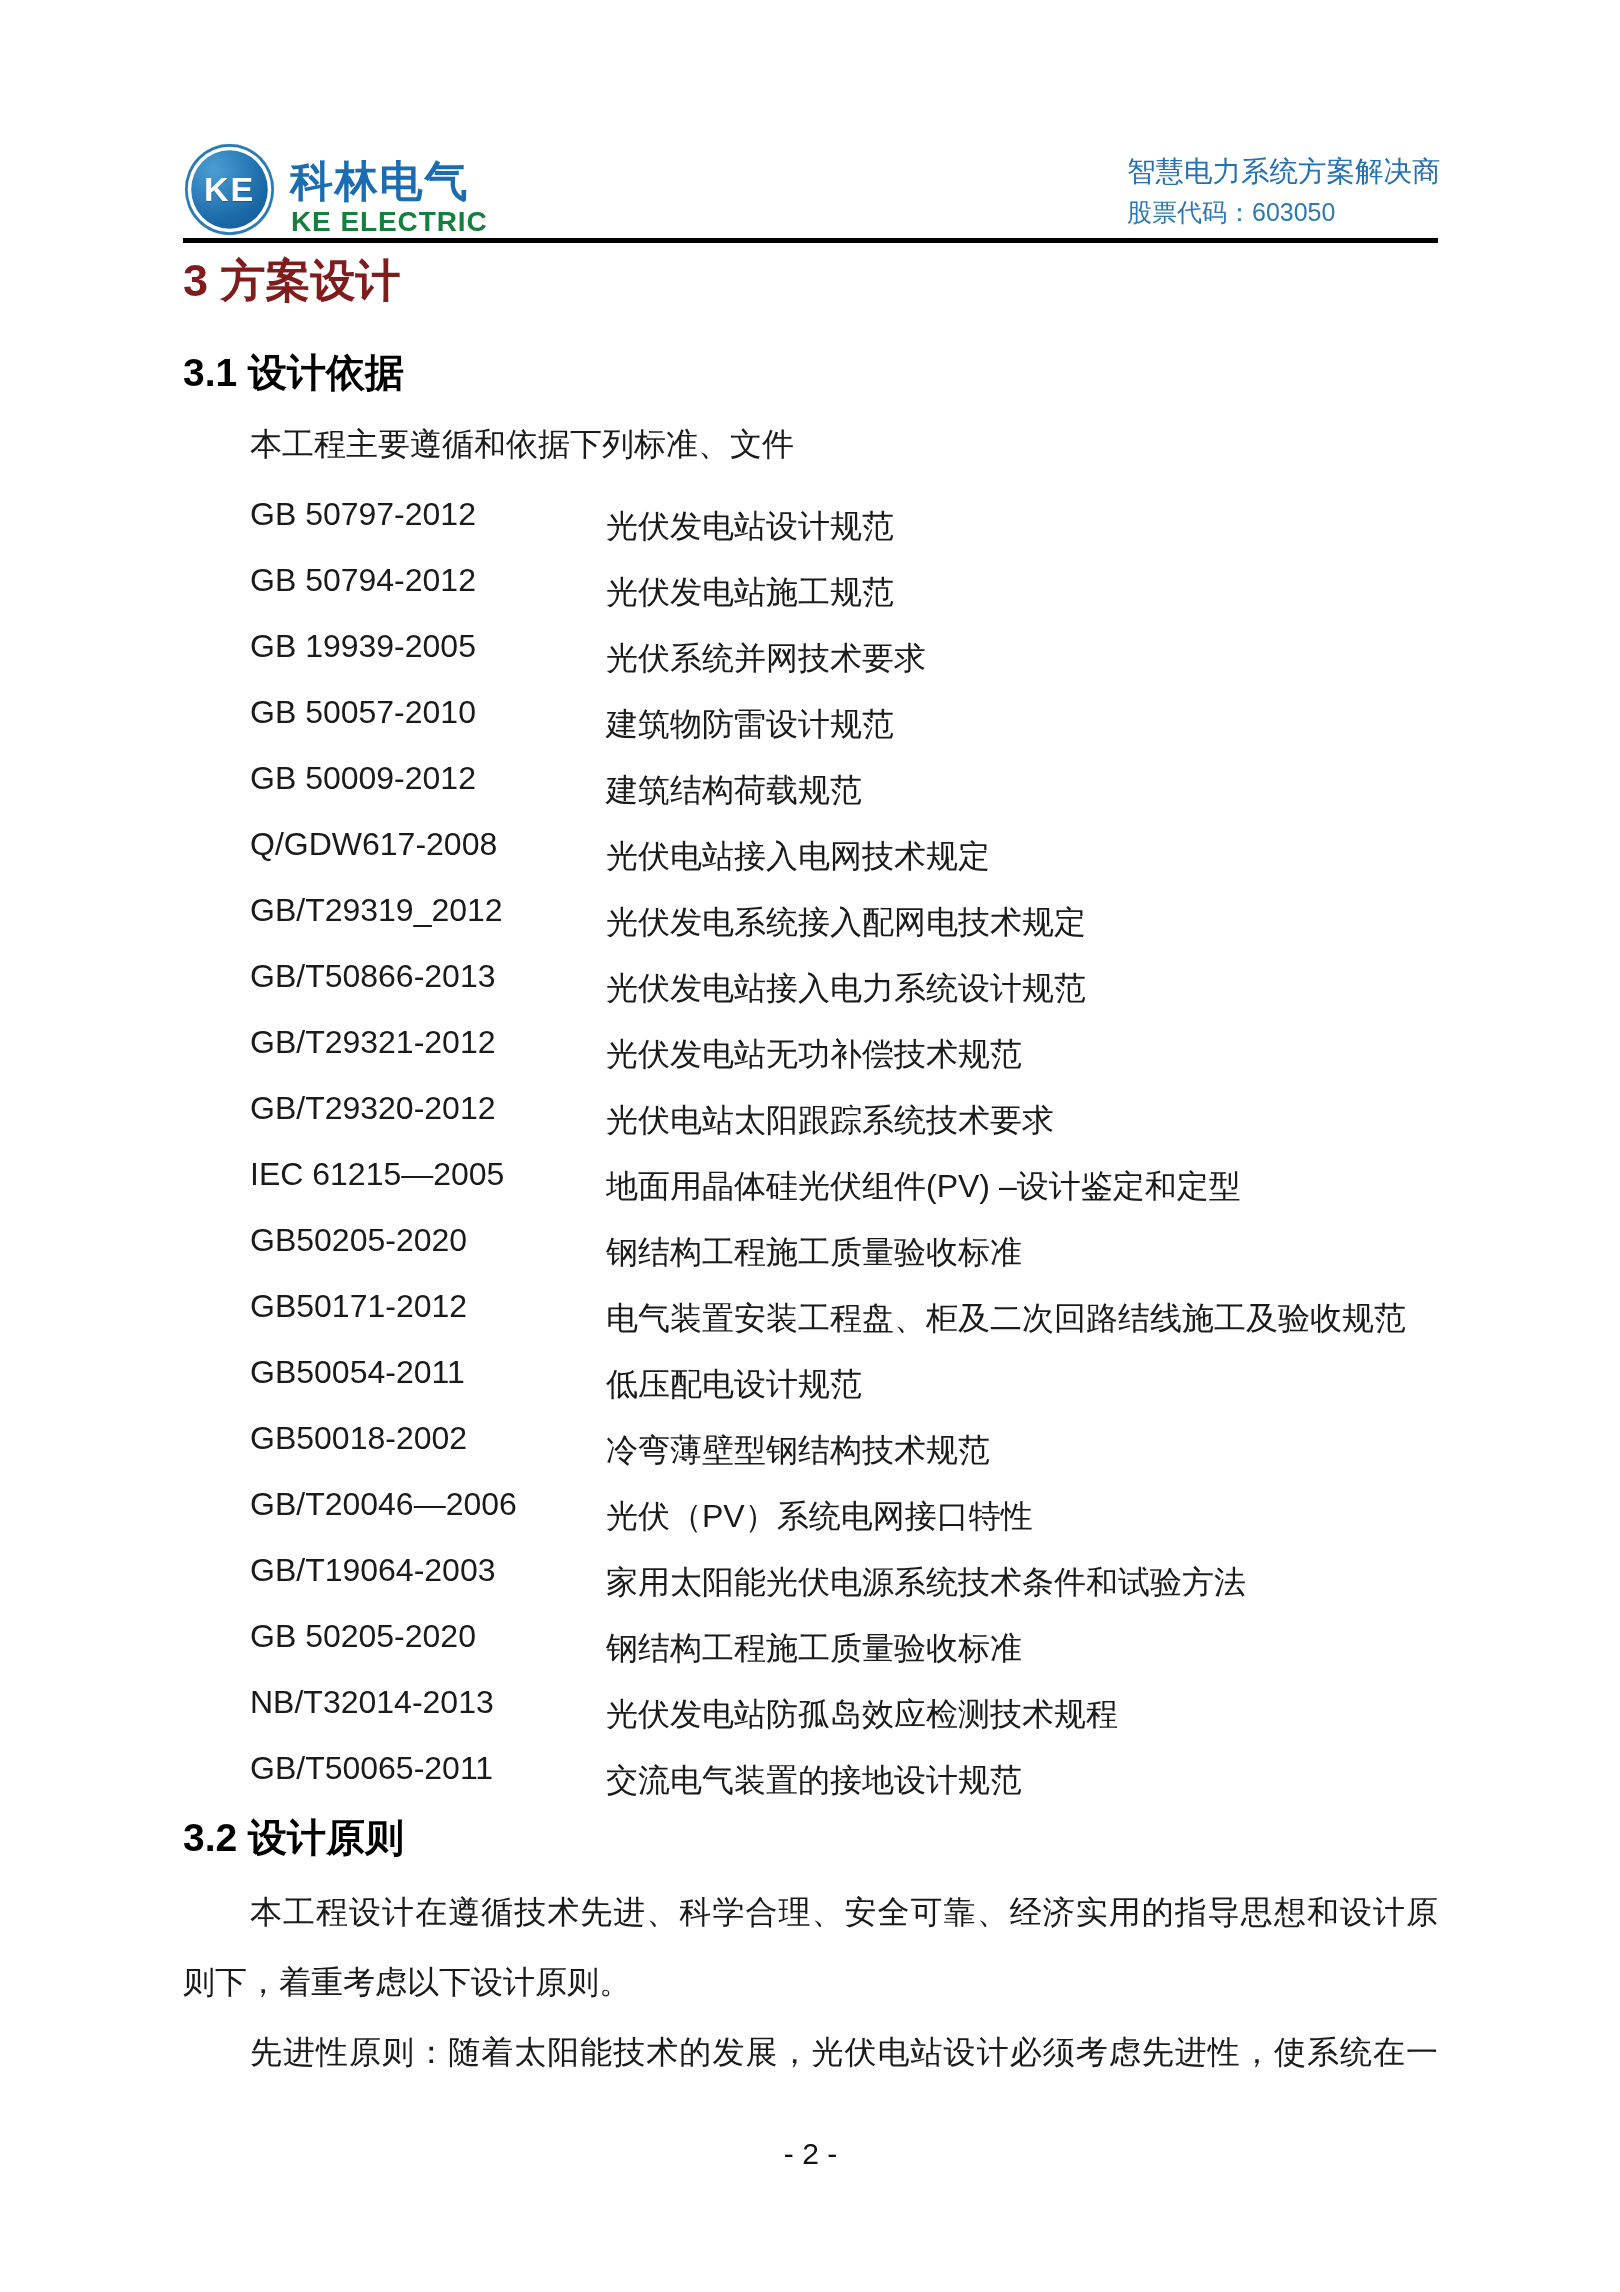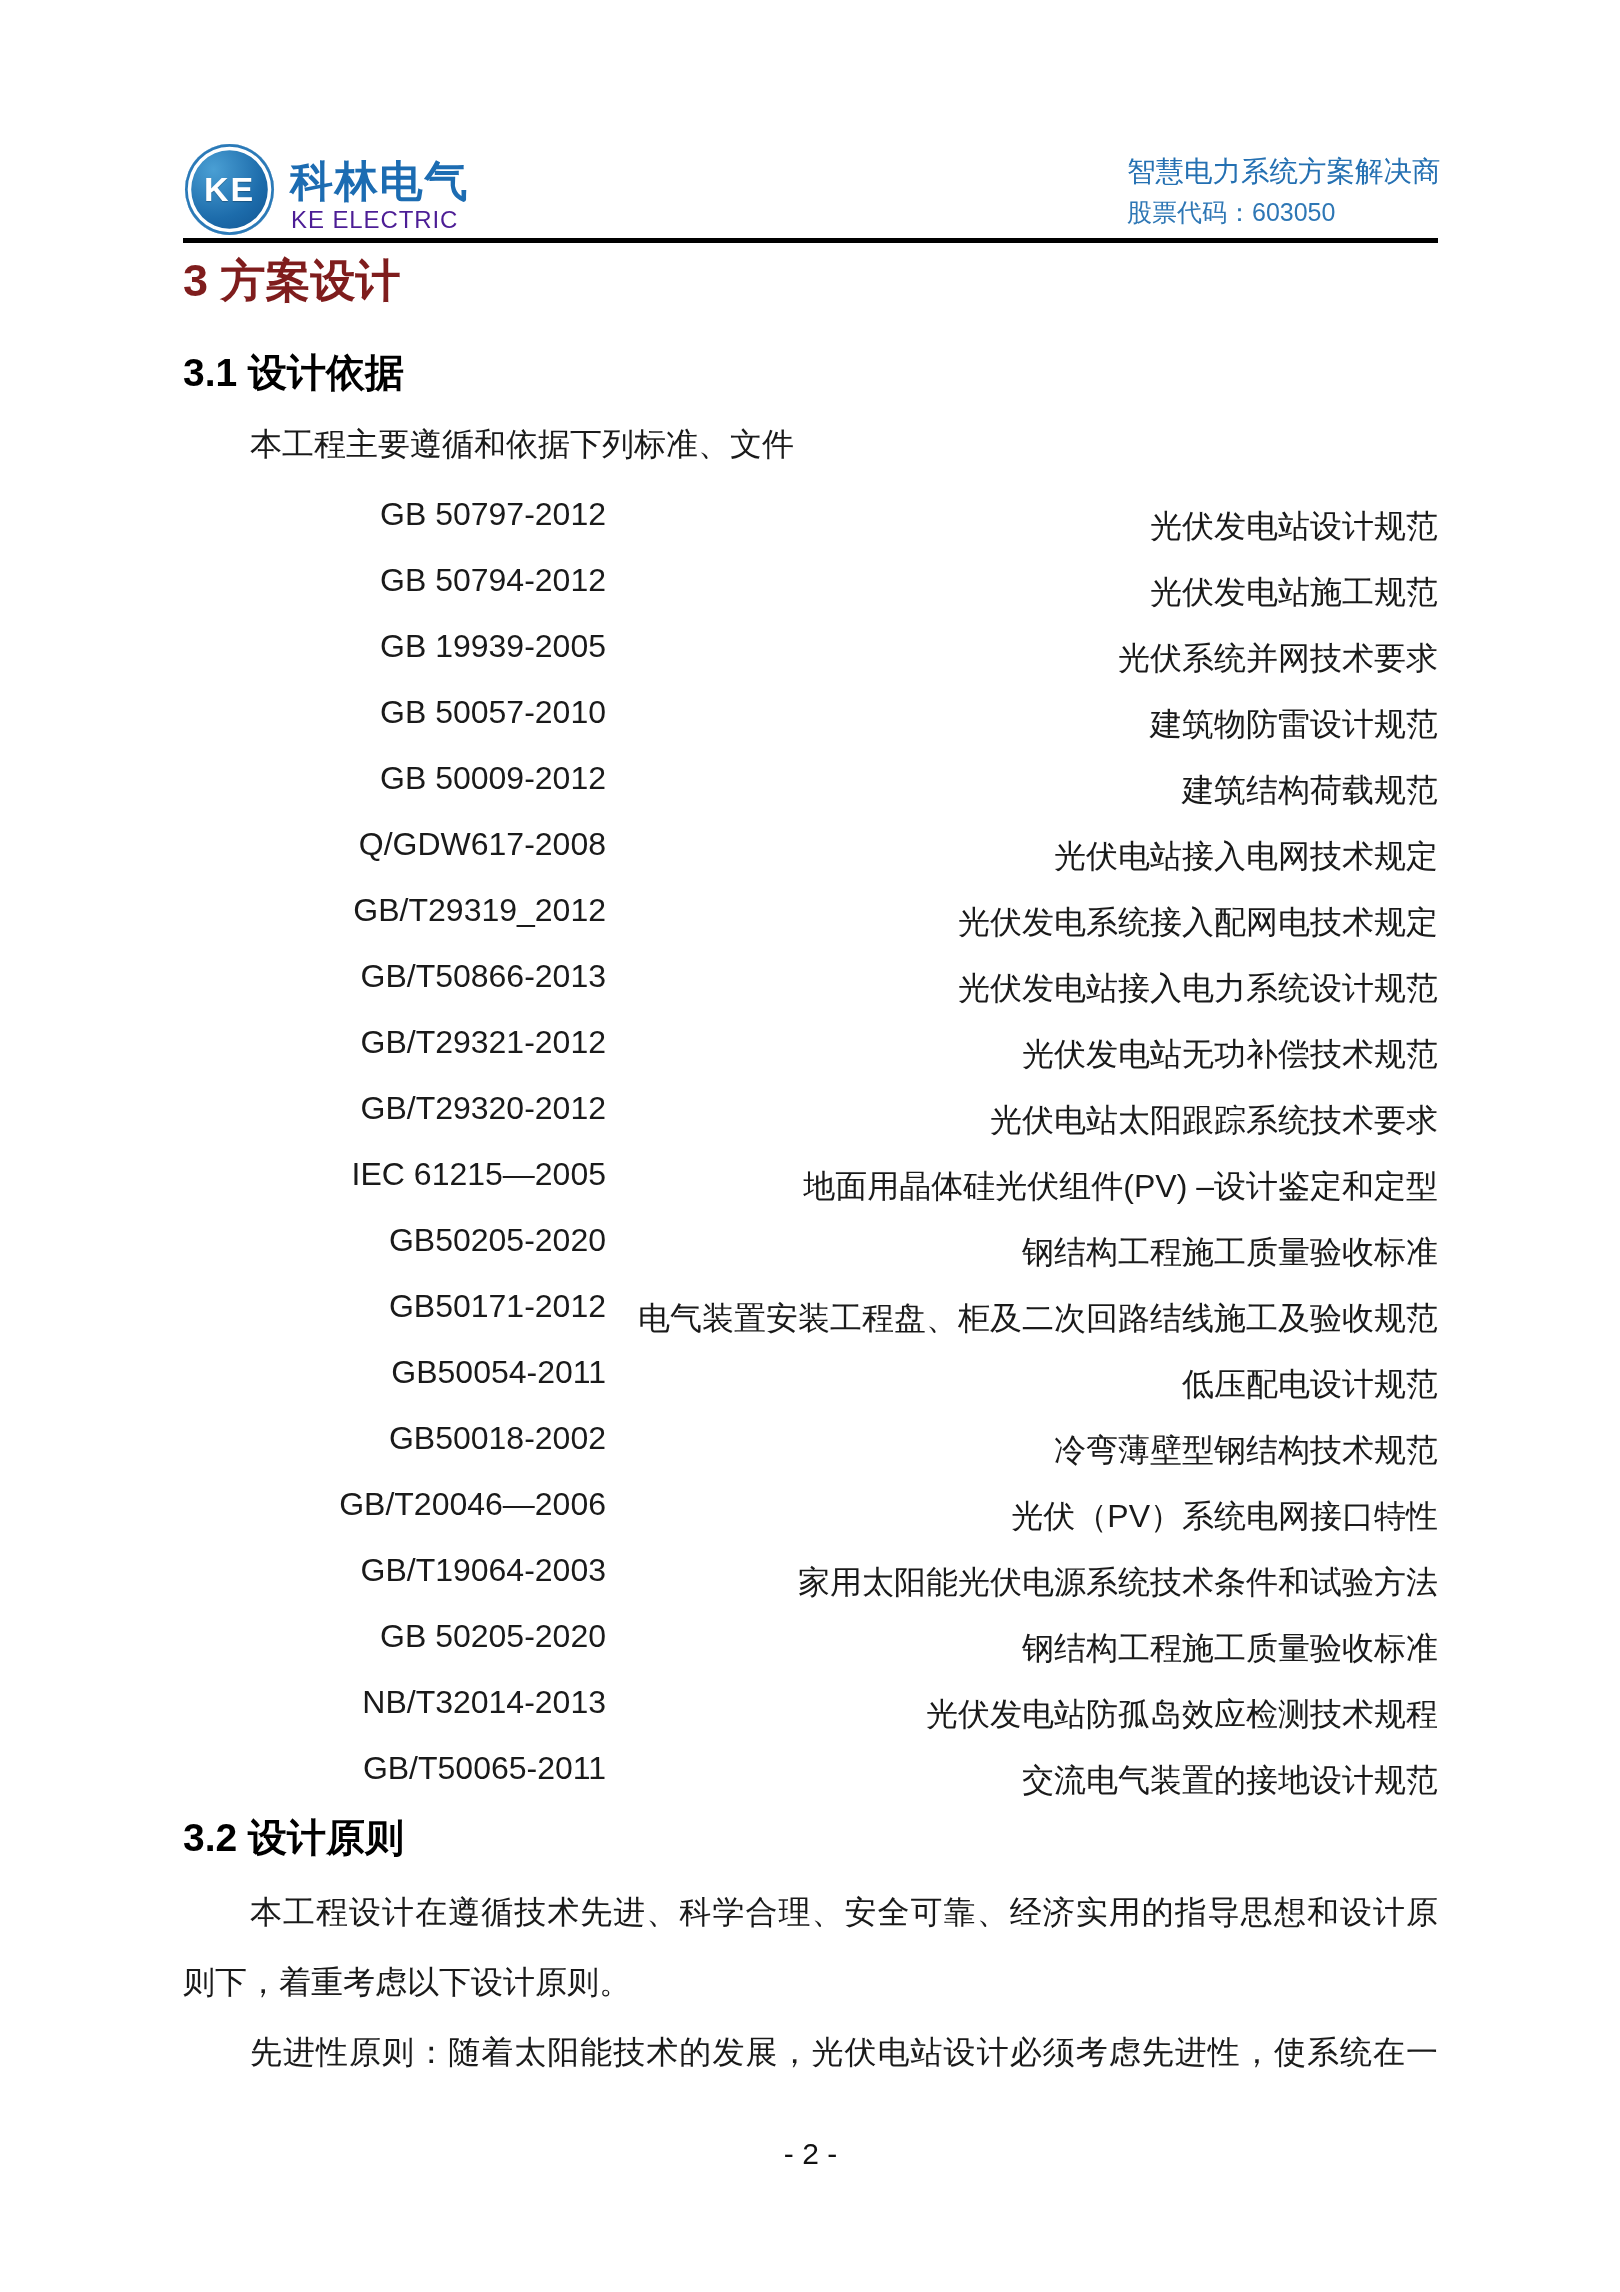--- a/index.html
+++ b/index.html
@@ -23,21 +23,21 @@
     color:#ffffff;font-weight:bold;font-size:34px;letter-spacing:1.8px;
     font-family:"Liberation Sans",sans-serif;
     text-shadow:0 0.9px 0.9px rgba(0,0,0,.25);
   }
   .brand-cn{
     position:absolute;left:290px;top:160px;
     font-size:43px;font-weight:bold;letter-spacing:1.8px;color:#1c6cb2;line-height:1;
   }
   .brand-en{
     position:absolute;left:291px;top:208px;
-    font-size:24px;color:#4c1d95;letter-spacing:0.9px;line-height:1;
+    font-size:28px;color:#15803d;letter-spacing:0.9px;line-height:1;font-weight:bold;
   }
   .header-right{position:absolute;left:1127px;top:157px;}
   .tagline{font-size:28.5px;color:#2470b2;line-height:1;white-space:nowrap;}
   .stock{font-size:25px;color:#2e77b5;line-height:1;margin-top:14.3px;white-space:nowrap;}
   .divider{
     position:absolute;left:183px;top:238px;width:1255px;height:5.3px;background:#000000;
   }
   
   .h1{
     position:absolute;left:183px;top:258px;
@@ -48,21 +48,21 @@
     font-size:39px;font-weight:bold;color:#000;line-height:1;white-space:nowrap;
   }
   .h2.s31{top:353px;}
   .h2.s32{top:1818px;}
   .intro{
     position:absolute;left:250px;top:426px;
     font-size:32px;line-height:1.15;white-space:nowrap;
   }
   
   .std-list{position:absolute;left:250px;top:481px;width:1188px;}
-  .std-row{height:66px;display:flex;align-items:center;text-align:right;}
+  .std-row{height:66px;display:flex;align-items:center;}
   .std-code{width:356px;flex:0 0 356px;font-size:32px;white-space:nowrap;}
   .std-desc{flex:1;font-size:32px;white-space:nowrap;margin-top:26px;}
   
   .para{position:absolute;left:183px;top:1877px;width:1255px;}
   .pline{height:70px;line-height:70px;font-size:32px;white-space:nowrap;}
   .pline.indent{padding-left:67px;}
   .pline.just{white-space:normal;text-align:justify;text-align-last:justify;}
   
   .footer{
     position:absolute;left:183px;top:2139px;width:1255px;

